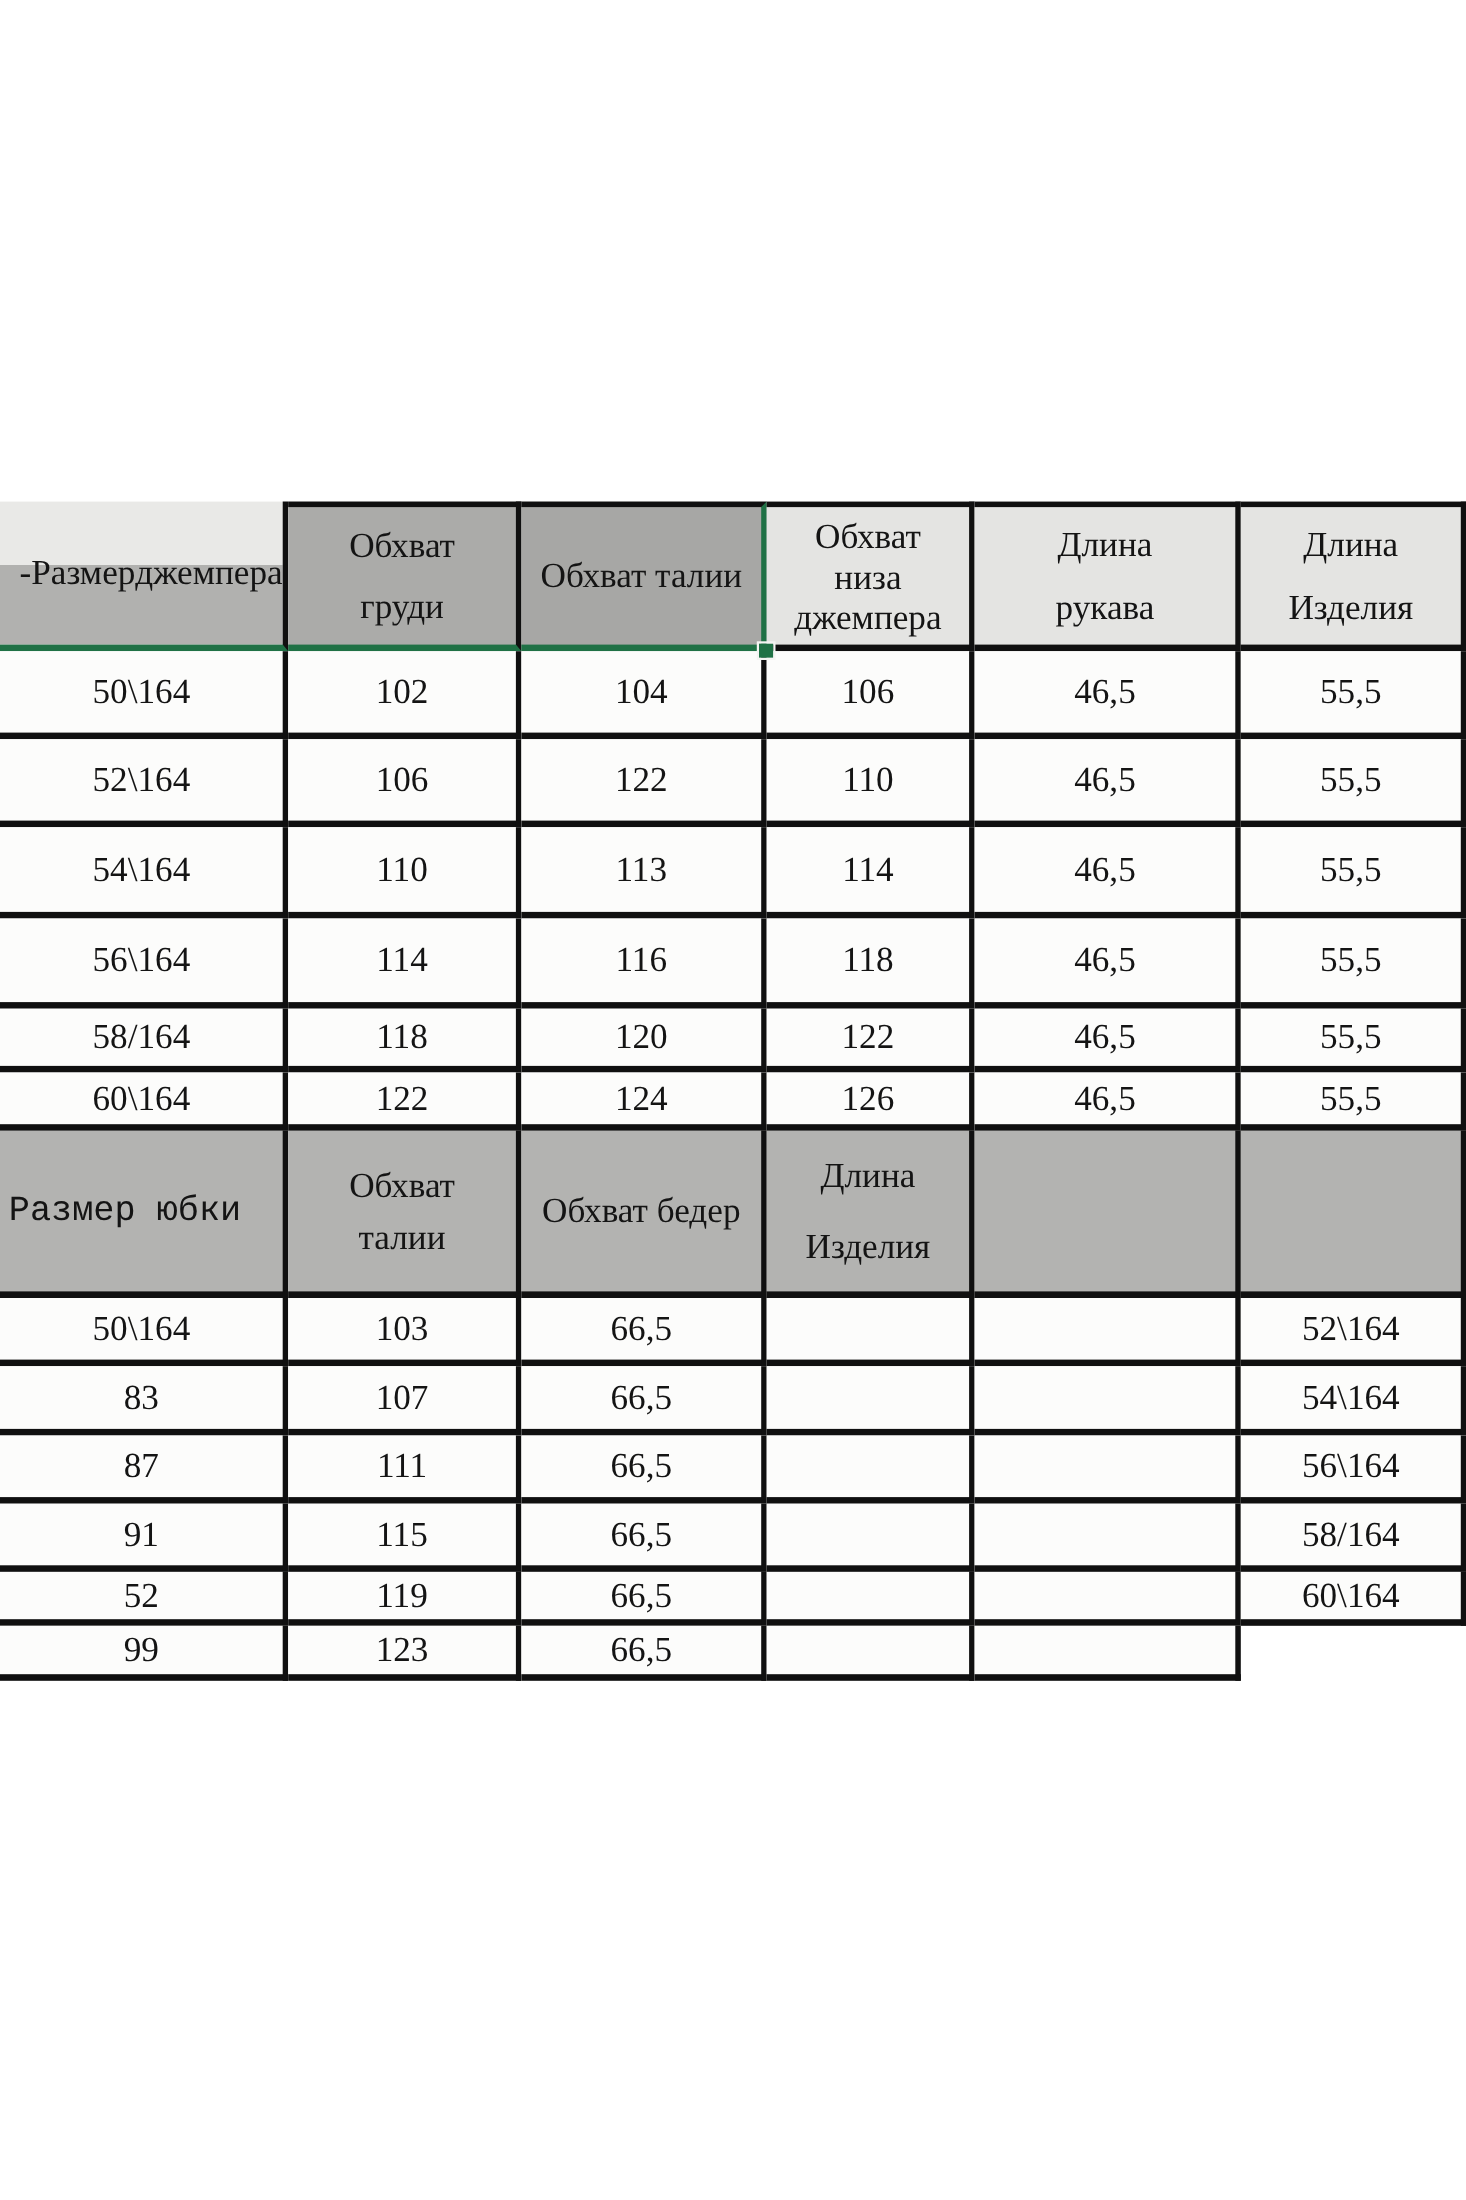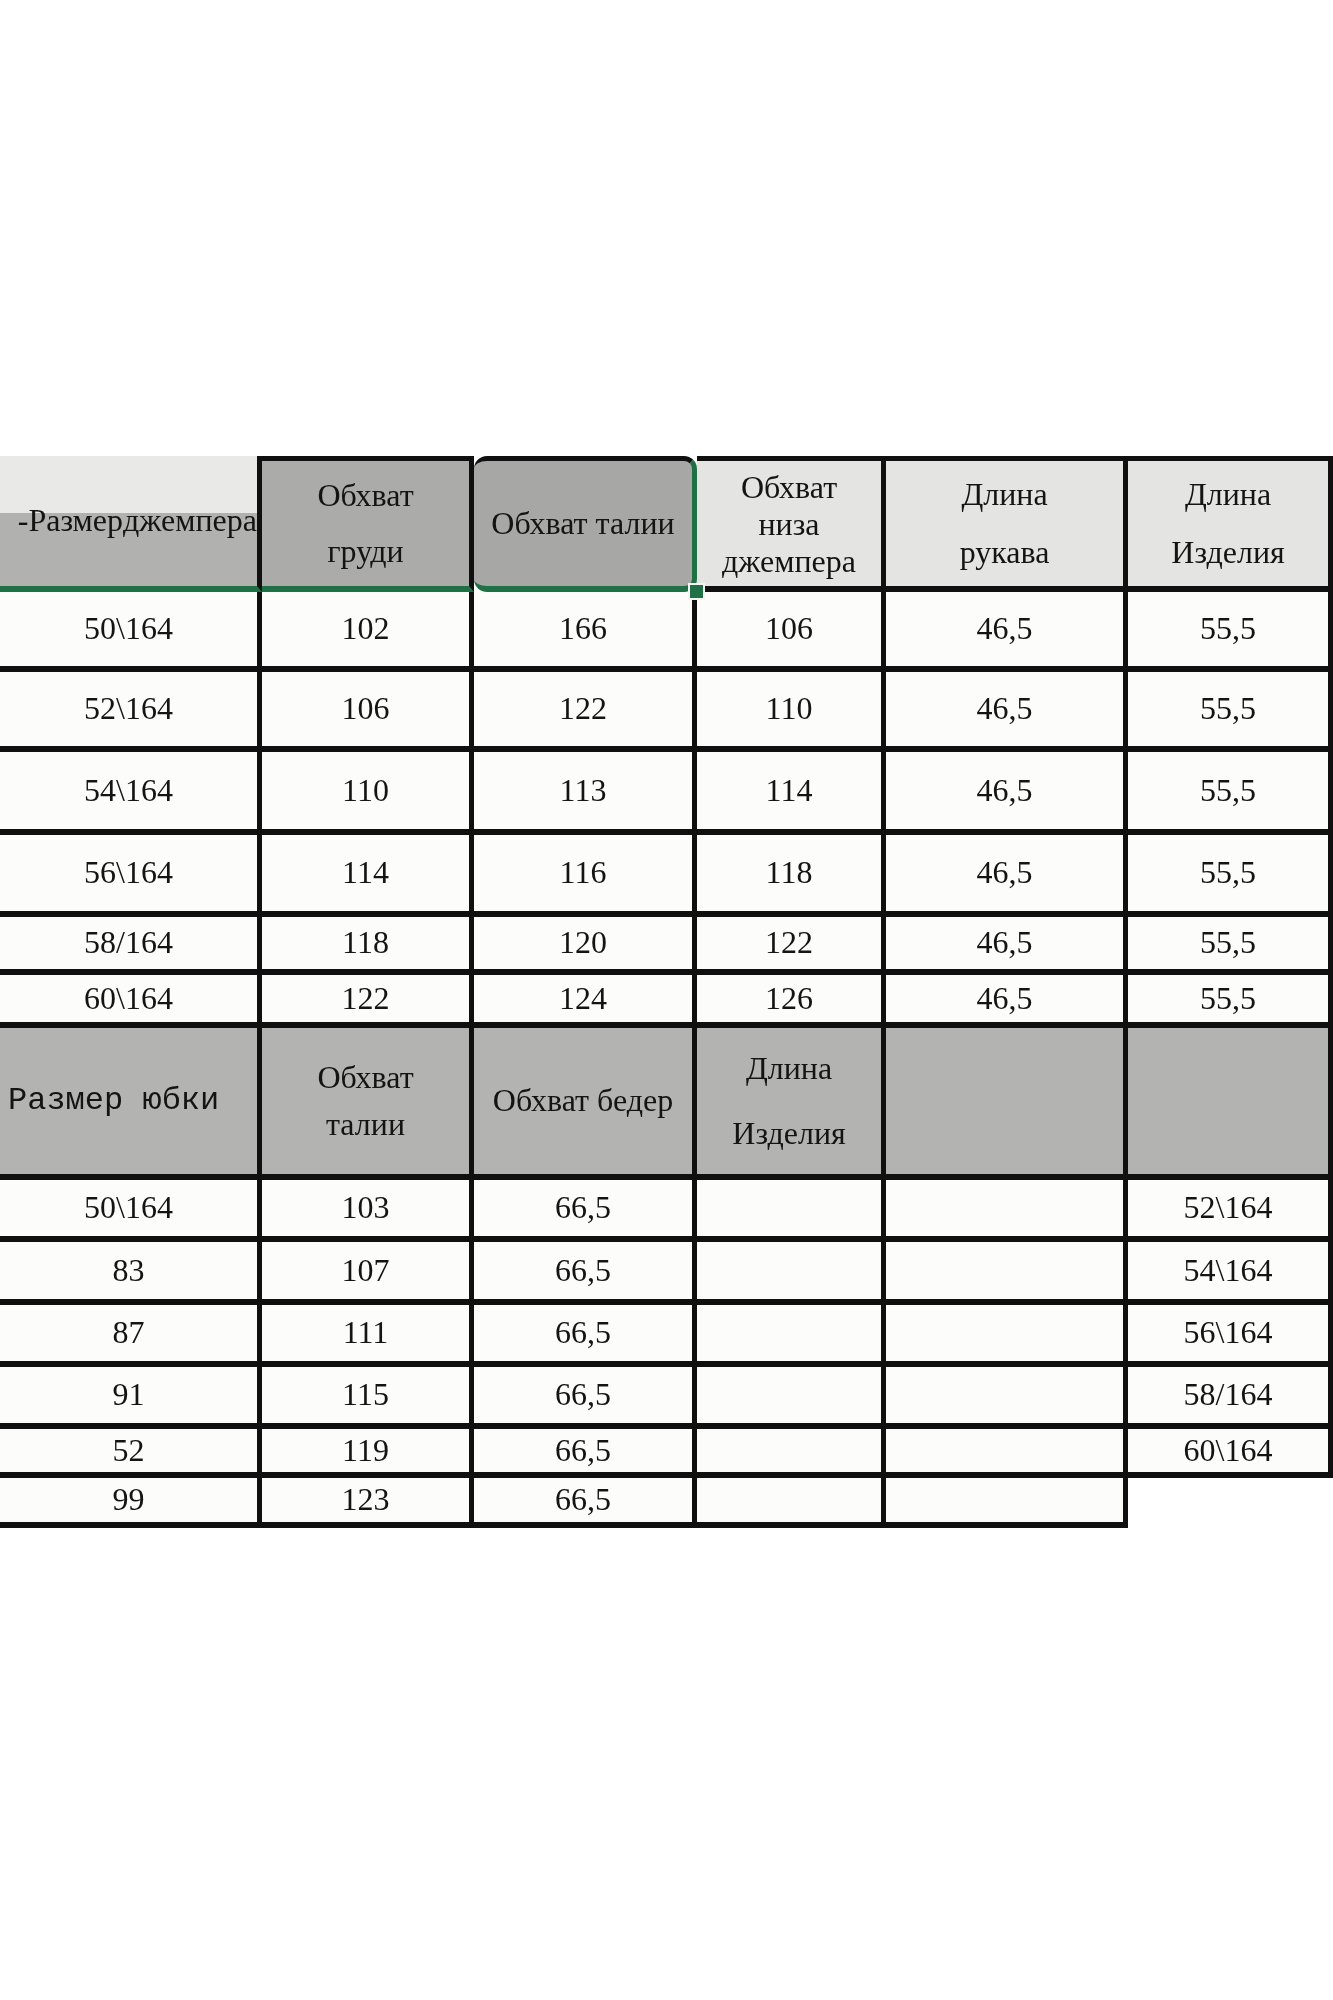--- a/index.html
+++ b/index.html
@@ -28,21 +28,21 @@
     overflow:hidden;
   }
   .bt{border-top:5px solid #101010;}
   
   .a1{
     background:linear-gradient(to bottom,#e9e9e7 0 44%,#b1b1af 44% 100%);
     flex-direction:row;justify-content:flex-end;padding:6px 0;
     border-top:none;
   }
   .hg{background:#ababa9;flex-direction:column;justify-content:space-around;padding:6px 0;}
-  .hg2{background:#a7a7a5;border-radius:13px;}
+  .hg2{background:#a7a7a5;}
   .hl{background:#e4e4e2;}
   .three{flex-direction:column;justify-content:space-between;padding:10px 0 8px;line-height:1.02;}
   .sp{flex-direction:column;justify-content:space-around;padding:4px 0;}
   
   .gb{border-bottom:6px solid #1f7145;}
   .gr{border-right:5px solid #1f7145;}
   .handle{
     position:absolute;left:690px;top:129px;width:13px;height:13px;
     background:#1f7145;outline:2px solid #f4f4f2;z-index:5;
   }
@@ -78,21 +78,21 @@
     <span class="t">Длина</span>
     <span class="t">рукава</span>
   </div>
   <div class="c bt hl sp">
     <span class="t">Длина</span>
     <span class="t">Изделия</span>
   </div>
 
   <div class="c">50\164</div>
   <div class="c">102</div>
-  <div class="c">166</div>
+  <div class="c">104</div>
   <div class="c">106</div>
   <div class="c">46,5</div>
   <div class="c">55,5</div>
 
   <div class="c">52\164</div>
   <div class="c">106</div>
   <div class="c">122</div>
   <div class="c">110</div>
   <div class="c">46,5</div>
   <div class="c">55,5</div>

